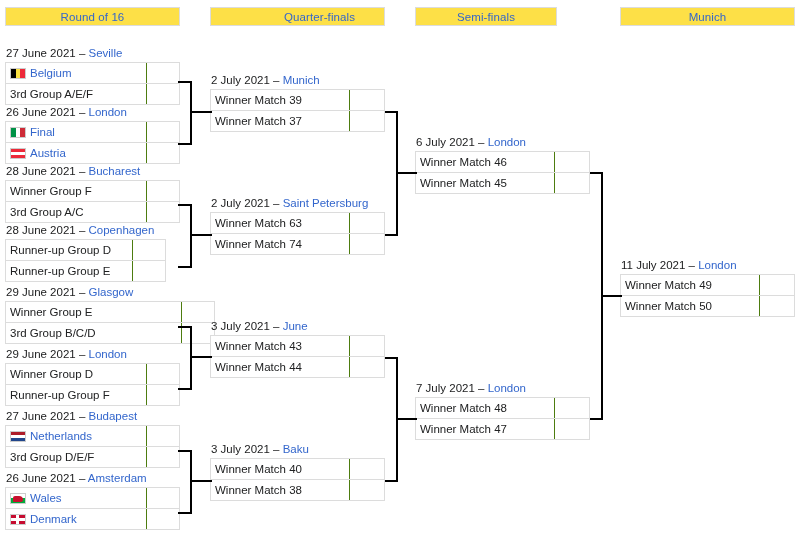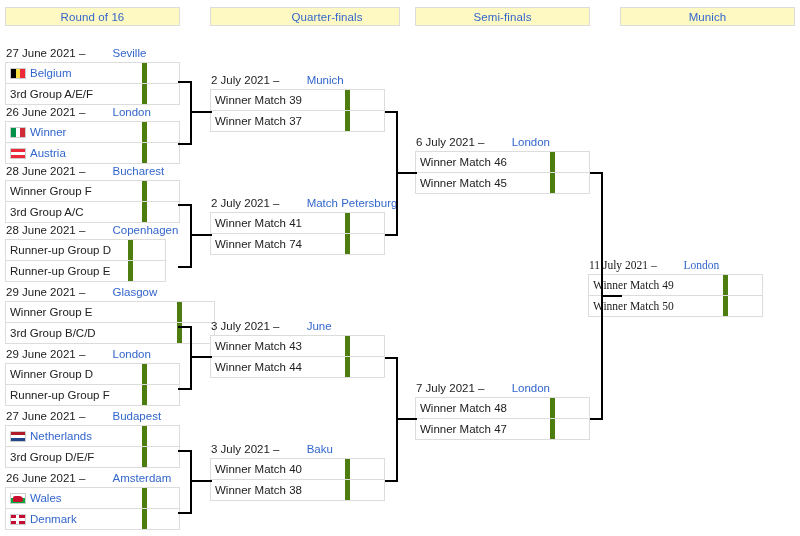--- a/index.html
+++ b/index.html
@@ -21,21 +21,21 @@
     position: absolute;
     left: 0; top: 0;
     width: 800px;
     height: 536px;
   }
 
   
   .round-header {
     position: absolute;
     height: 19px;
-    background: #fef9c3;
+    background: #fde047;
     border: 1px solid #dcdcdc;
     box-sizing: border-box;
     display: flex;
     align-items: center;
     justify-content: center;
     color: #3366cc;
     font-size: 11.5px;
     letter-spacing: 0.1px;
   }
 
@@ -46,21 +46,20 @@
   .match-date {
     height: 17px;
     line-height: 17px;
     font-size: 11.5px;
     color: #202122;
     white-space: nowrap;
     padding-left: 1px;
   }
   .match-date .venue {
     color: #3366cc;
-    margin-left: 24px;
   }
   .match-date .dash {
     color: #202122;
   }
   .match-table {
     border: 1px solid #dcdcdc;
     border-bottom: none;
     box-sizing: border-box;
     background: #ffffff;
   }
@@ -68,21 +67,21 @@
     display: flex;
     height: 21px;
     border-bottom: 1px solid #dcdcdc;
     box-sizing: border-box;
   }
   .team-cell {
     flex: 1 1 auto;
     display: flex;
     align-items: center;
     padding-left: 4px;
-    border-right: 5px solid #4d7c0f;
+    border-right: 1px solid #4d7c0f;
     box-sizing: border-box;
     overflow: hidden;
     white-space: nowrap;
   }
   .score-cell {
     flex: 0 0 auto;
     box-sizing: border-box;
   }
   .team-name {
     font-size: 11.5px;
@@ -116,24 +115,24 @@
   .conn-v { width: 2px; }
   .conn-h { height: 2px; }
 </style>
 </head>
 <body>
 
 <div id="bracket-root">
     <div class="round-header" style="left: 5px; top: 7px; width: 175px;">
       <span>Round of 16</span>
     </div>
-    <div class="round-header" style="left: 210px; top: 7px; width: 190px; padding-left: 44px;">
+    <div class="round-header" style="left: 210px; top: 7px; width: 175px; padding-left: 44px;">
       <span>Quarter-finals</span>
     </div>
-    <div class="round-header" style="left: 415px; top: 7px; width: 175px;">
+    <div class="round-header" style="left: 415px; top: 7px; width: 142px;">
       <span>Semi-finals</span>
     </div>
     <div class="round-header" style="left: 620px; top: 7px; width: 175px;">
       <span>Munich</span>
     </div>
     <div class="match" style="left: 5px; top: 45px; width: 175px;">
       <div class="match-date"><span>27 June 2021</span><span class="dash"> – </span><span class="venue">Seville</span></div>
       <div class="match-table">
         <div class="match-row">
           <div class="team-cell">
@@ -149,21 +148,21 @@
           <div class="score-cell" style="width: 32px;"></div>
         </div>
       </div>
     </div>
     <div class="match" style="left: 5px; top: 104px; width: 175px;">
       <div class="match-date"><span>26 June 2021</span><span class="dash"> – </span><span class="venue">London</span></div>
       <div class="match-table">
         <div class="match-row">
           <div class="team-cell">
             <span class="flag" style="background: linear-gradient(to right, rgb(0, 146, 70) 0%, rgb(0, 146, 70) 33.3333%, rgb(255, 255, 255) 33.3333%, rgb(255, 255, 255) 66.6667%, rgb(206, 43, 55) 66.6667%, rgb(206, 43, 55) 100%);"></span>
-            <span class="team-name link">Winner</span>
+            <span class="team-name link">Final</span>
           </div>
           <div class="score-cell" style="width: 32px;"></div>
         </div>
         <div class="match-row">
           <div class="team-cell">
             <span class="flag" style="background: linear-gradient(rgb(237, 41, 57) 0%, rgb(237, 41, 57) 33.3333%, rgb(255, 255, 255) 33.3333%, rgb(255, 255, 255) 66.6667%, rgb(237, 41, 57) 66.6667%, rgb(237, 41, 57) 100%);"></span>
             <span class="team-name link">Austria</span>
           </div>
           <div class="score-cell" style="width: 32px;"></div>
         </div>
@@ -290,25 +289,25 @@
         </div>
         <div class="match-row">
           <div class="team-cell">
             <span class="team-name plain">Winner Match 37</span>
           </div>
           <div class="score-cell" style="width: 34px;"></div>
         </div>
       </div>
     </div>
     <div class="match" style="left: 210px; top: 195px; width: 175px;">
-      <div class="match-date"><span>2 July 2021</span><span class="dash"> – </span><span class="venue">Match Petersburg</span></div>
-      <div class="match-table">
-        <div class="match-row">
-          <div class="team-cell">
-            <span class="team-name plain">Winner Match 41</span>
+      <div class="match-date"><span>2 July 2021</span><span class="dash"> – </span><span class="venue">Saint Petersburg</span></div>
+      <div class="match-table">
+        <div class="match-row">
+          <div class="team-cell">
+            <span class="team-name plain">Winner Match 63</span>
           </div>
           <div class="score-cell" style="width: 34px;"></div>
         </div>
         <div class="match-row">
           <div class="team-cell">
             <span class="team-name plain">Winner Match 74</span>
           </div>
           <div class="score-cell" style="width: 34px;"></div>
         </div>
       </div>
@@ -374,21 +373,21 @@
           <div class="score-cell" style="width: 34px;"></div>
         </div>
         <div class="match-row">
           <div class="team-cell">
             <span class="team-name plain">Winner Match 47</span>
           </div>
           <div class="score-cell" style="width: 34px;"></div>
         </div>
       </div>
     </div>
-    <div class="match" style="left: 588px; top: 257px; width: 175px; font-family: Liberation Serif, serif;">
+    <div class="match" style="left: 620px; top: 257px; width: 175px;">
       <div class="match-date"><span>11 July 2021</span><span class="dash"> – </span><span class="venue">London</span></div>
       <div class="match-table">
         <div class="match-row">
           <div class="team-cell">
             <span class="team-name plain">Winner Match 49</span>
           </div>
           <div class="score-cell" style="width: 34px;"></div>
         </div>
         <div class="match-row">
           <div class="team-cell">

